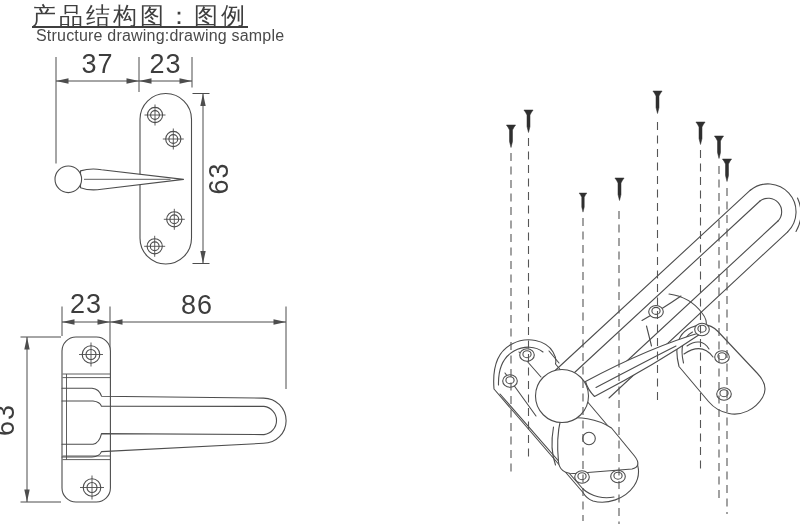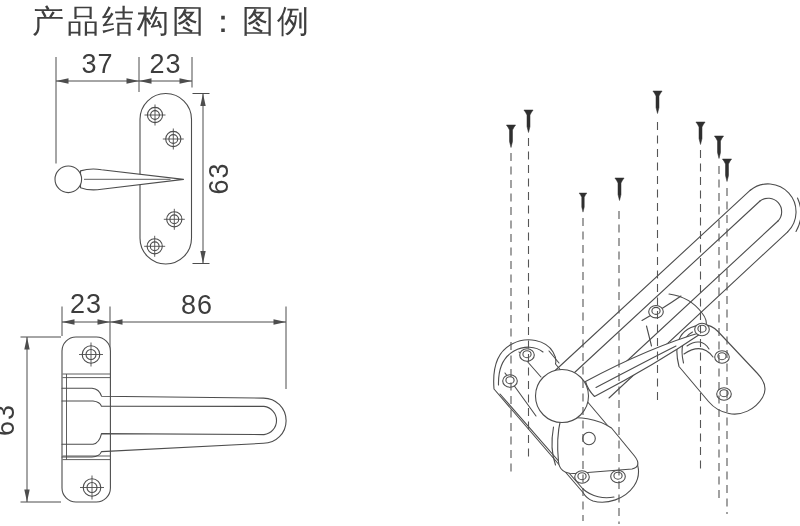--- a/index.html
+++ b/index.html
@@ -1,37 +1,38 @@
 <!DOCTYPE html>
 <html><head>
 <meta charset="utf-8">
 <style>
   html,body{margin:0;padding:0;}
   body{width:800px;height:526px;background:#ffffff;position:relative;overflow:hidden;
        font-family:"Liberation Sans", sans-serif;}
   .stage{position:absolute;left:0;top:0;width:800px;height:526px;}
-  .title-cn{position:absolute;left:32px;top:0px;font-size:32px;letter-spacing:3px;
-            color:#3f3f3f;white-space:nowrap;}
+  .title-cn{position:absolute;left:32px;top:0px;font-size:24px;letter-spacing:3px;
+            color:#3f3f3f;white-space:nowrap;text-decoration:underline;}
   .title-en{position:absolute;left:36px;top:27px;font-size:16px;letter-spacing:0.2px;
             color:#4a4a4a;white-space:nowrap;}
   svg{position:absolute;left:0;top:0;}
   .ln{fill:none;stroke:#4d4d4d;stroke-width:1.1;stroke-linecap:round;stroke-linejoin:round;}
   .lnw{fill:#ffffff;stroke:#4d4d4d;stroke-width:1.1;stroke-linejoin:round;}
   .thin{fill:none;stroke:#4d4d4d;stroke-width:0.9;}
   .dim{fill:none;stroke:#4d4d4d;stroke-width:1;}
   .arr{fill:#4d4d4d;stroke:none;}
   .dash{fill:none;stroke:#565656;stroke-width:1.1;stroke-dasharray:8 5.5;}
   .screw{fill:#2f2f2f;stroke:#2f2f2f;stroke-width:0.5;stroke-linejoin:round;}
   text.dimtxt{fill:#3d3d3d;font-size:27px;letter-spacing:1px;}
 </style>
 </head>
 <body>
 
 <div class="stage">
   <div class="title-cn">产品结构图：图例</div>
+  <div class="title-en">Structure drawing:drawing sample</div>
 
   <svg width="800" height="526" viewBox="0 0 800 526">
     <defs>
       <path id="screwGlyph" d="M-4.6 0 L4.6 0 L3 2.2 L1.5 5 L1.5 16.5 L0 22.5 L-1.5 16.5 L-1.5 5 L-3 2.2 Z"></path>
     </defs>
 
     <g>
 
       <g>
         <path class="dim" d="M56 57 V163.5"></path>

